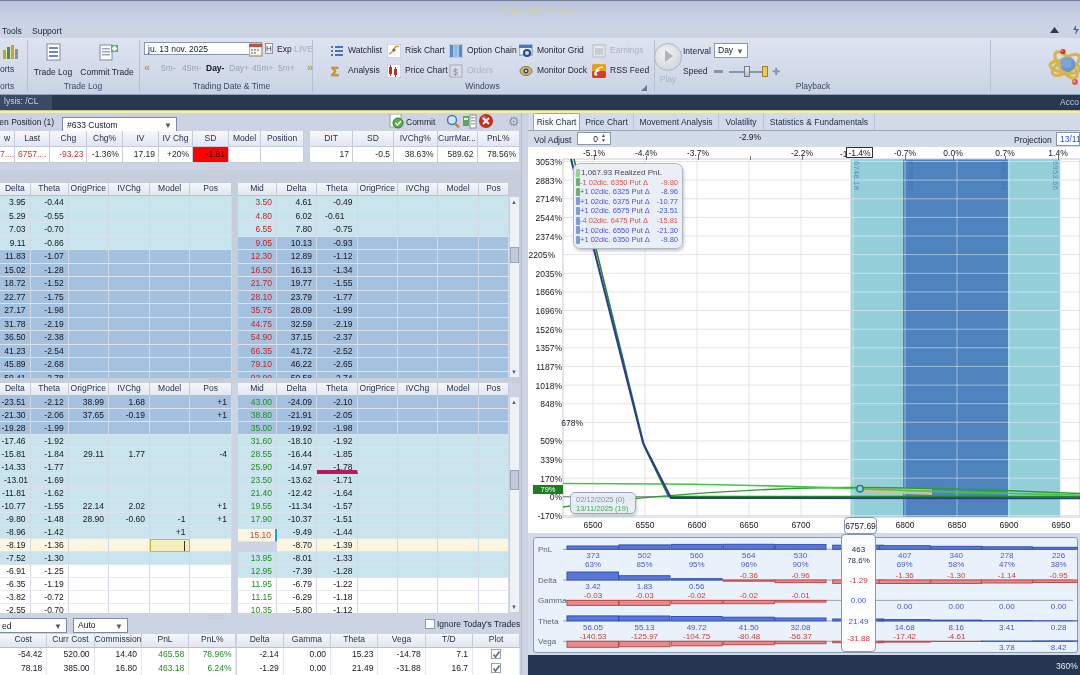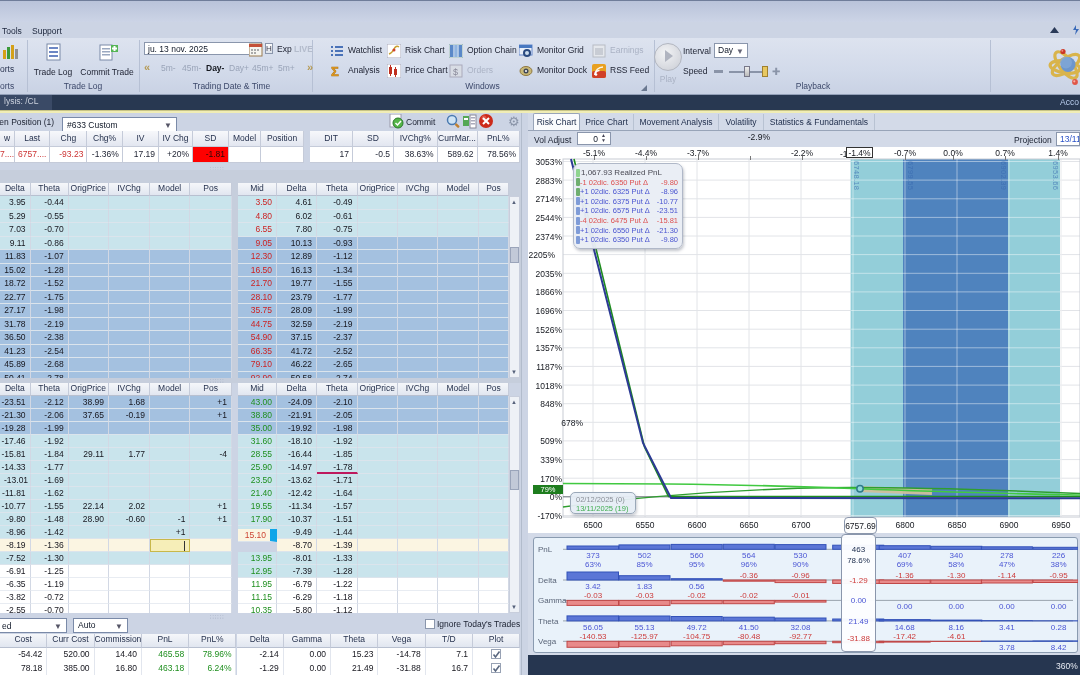--- a/index.html
+++ b/index.html
@@ -3,20 +3,21 @@
 *{margin:0;padding:0;box-sizing:border-box;}
 html,body{width:1080px;height:675px;overflow:hidden;}
 body{font-family:"Liberation Sans",sans-serif;font-size:8.5px;color:#1c2030;background:#ccd4e4;}
 #root{position:absolute;top:0;left:0;width:1080px;height:675px;overflow:hidden;}
 .abs{position:absolute;}
 .r{text-align:right;}
 .c{text-align:center;}
 </style></head><body>
 <div id="root">
 <div class="abs" style="left:0;top:0;width:1080px;height:22px;background:linear-gradient(#b9c3da,#ccd4e6);border-top:1px solid #6f7d9a;"></div>
+<div class="abs" style="left:0;top:0;width:1080px;height:14px;text-align:center;font-size:8.5px;color:#d8cd9d;overflow:hidden;"><span style="position:relative;top:5.5px;">OptionNET Explorer</span></div>
 <div class="abs" style="left:0;top:22px;width:1080px;height:16px;background:#ccd4e4;"></div>
 <div class="abs" style="left:2px;top:26px;color:#202a40;">Tools</div>
 <div class="abs" style="left:32px;top:26px;color:#202a40;">Support</div>
 <div class="abs" style="left:0;top:38px;width:1080px;height:57px;background:linear-gradient(#dde3ef,#d2daea 60%,#c9d2e4);border-bottom:1px solid #93a0b8;"></div>
 <div class="abs" style="left:27px;top:40px;width:1px;height:52px;background:#b6c0d4;"></div>
 <div class="abs" style="left:139px;top:40px;width:1px;height:52px;background:#b6c0d4;"></div>
 <div class="abs" style="left:312px;top:40px;width:1px;height:52px;background:#b6c0d4;"></div>
 <div class="abs" style="left:654px;top:40px;width:1px;height:52px;background:#b6c0d4;"></div>
 <div class="abs" style="left:990px;top:40px;width:1px;height:52px;background:#b6c0d4;"></div>
 <div class="abs" style="left:2px;top:44px;width:16px;height:16px;"><svg width="16" height="16">
@@ -332,21 +333,21 @@
     <div class="abs" style="left:479.0px;top:183px;width:30px;height:13px;background:linear-gradient(#f5f7fa,#e1e6f0);border-right:1px solid #c5cbd9;border-bottom:1px solid #b8c0d0;color:#26324e;text-align:center;padding-top:0px;overflow:hidden;">Pos</div>
 <div class="abs" style="left:238.0px;top:196.00px;width:39px;height:13.5px;background:#c9e4ec;border-right:1px solid #d2d8e4;border-bottom:1px solid #dbe4ec;text-align:right;padding:1px 4px 0 0;color:#cc2222;overflow:hidden;">3.50</div>
     <div class="abs" style="left:277.0px;top:196.00px;width:40px;height:13.5px;background:#c9e4ec;border-right:1px solid #d2d8e4;border-bottom:1px solid #dbe4ec;text-align:right;padding:1px 4px 0 0;color:#16161e;overflow:hidden;">4.61</div>
     <div class="abs" style="left:317.0px;top:196.00px;width:40.5px;height:13.5px;background:#c9e4ec;border-right:1px solid #d2d8e4;border-bottom:1px solid #dbe4ec;text-align:right;padding:1px 4px 0 0;color:#16161e;overflow:hidden;">-0.49</div>
     <div class="abs" style="left:357.5px;top:196.00px;width:40.5px;height:13.5px;background:#c9e4ec;border-right:1px solid #d2d8e4;border-bottom:1px solid #dbe4ec;text-align:right;padding:1px 4px 0 0;color:#16161e;overflow:hidden;"></div>
     <div class="abs" style="left:398.0px;top:196.00px;width:40px;height:13.5px;background:#c9e4ec;border-right:1px solid #d2d8e4;border-bottom:1px solid #dbe4ec;text-align:right;padding:1px 4px 0 0;color:#16161e;overflow:hidden;"></div>
     <div class="abs" style="left:438.0px;top:196.00px;width:41px;height:13.5px;background:#c9e4ec;border-right:1px solid #d2d8e4;border-bottom:1px solid #dbe4ec;text-align:right;padding:1px 4px 0 0;color:#16161e;overflow:hidden;"></div>
     <div class="abs" style="left:479.0px;top:196.00px;width:30px;height:13.5px;background:#c9e4ec;border-right:1px solid #d2d8e4;border-bottom:1px solid #dbe4ec;text-align:right;padding:1px 4px 0 0;color:#16161e;overflow:hidden;"></div>
     <div class="abs" style="left:238.0px;top:209.50px;width:39px;height:13.5px;background:#c9e4ec;border-right:1px solid #d2d8e4;border-bottom:1px solid #dbe4ec;text-align:right;padding:1px 4px 0 0;color:#cc2222;overflow:hidden;">4.80</div>
     <div class="abs" style="left:277.0px;top:209.50px;width:40px;height:13.5px;background:#c9e4ec;border-right:1px solid #d2d8e4;border-bottom:1px solid #dbe4ec;text-align:right;padding:1px 4px 0 0;color:#16161e;overflow:hidden;">6.02</div>
-    <div class="abs" style="left:317.0px;top:209.50px;width:40.5px;height:13.5px;background:#c9e4ec;border-right:1px solid #d2d8e4;border-bottom:1px solid #dbe4ec;text-align:right;padding:1px 4px 0 0;color:#16161e;overflow:hidden;">-0.61</div>
+    <div class="abs" style="left:317.0px;top:209.50px;width:40.5px;height:13.5px;background:#c9e4ec;border-right:1px solid #d2d8e4;border-bottom:1px solid #dbe4ec;text-align:center;padding:1px 4px 0 0;color:#16161e;overflow:hidden;">-0.61</div>
     <div class="abs" style="left:357.5px;top:209.50px;width:40.5px;height:13.5px;background:#c9e4ec;border-right:1px solid #d2d8e4;border-bottom:1px solid #dbe4ec;text-align:right;padding:1px 4px 0 0;color:#16161e;overflow:hidden;"></div>
     <div class="abs" style="left:398.0px;top:209.50px;width:40px;height:13.5px;background:#c9e4ec;border-right:1px solid #d2d8e4;border-bottom:1px solid #dbe4ec;text-align:right;padding:1px 4px 0 0;color:#16161e;overflow:hidden;"></div>
     <div class="abs" style="left:438.0px;top:209.50px;width:41px;height:13.5px;background:#c9e4ec;border-right:1px solid #d2d8e4;border-bottom:1px solid #dbe4ec;text-align:right;padding:1px 4px 0 0;color:#16161e;overflow:hidden;"></div>
     <div class="abs" style="left:479.0px;top:209.50px;width:30px;height:13.5px;background:#c9e4ec;border-right:1px solid #d2d8e4;border-bottom:1px solid #dbe4ec;text-align:right;padding:1px 4px 0 0;color:#16161e;overflow:hidden;"></div>
     <div class="abs" style="left:238.0px;top:223.00px;width:39px;height:13.5px;background:#c9e4ec;border-right:1px solid #d2d8e4;border-bottom:1px solid #dbe4ec;text-align:right;padding:1px 4px 0 0;color:#cc2222;overflow:hidden;">6.55</div>
     <div class="abs" style="left:277.0px;top:223.00px;width:40px;height:13.5px;background:#c9e4ec;border-right:1px solid #d2d8e4;border-bottom:1px solid #dbe4ec;text-align:right;padding:1px 4px 0 0;color:#16161e;overflow:hidden;">7.80</div>
     <div class="abs" style="left:317.0px;top:223.00px;width:40.5px;height:13.5px;background:#c9e4ec;border-right:1px solid #d2d8e4;border-bottom:1px solid #dbe4ec;text-align:right;padding:1px 4px 0 0;color:#16161e;overflow:hidden;">-0.75</div>
     <div class="abs" style="left:357.5px;top:223.00px;width:40.5px;height:13.5px;background:#c9e4ec;border-right:1px solid #d2d8e4;border-bottom:1px solid #dbe4ec;text-align:right;padding:1px 4px 0 0;color:#16161e;overflow:hidden;"></div>
     <div class="abs" style="left:398.0px;top:223.00px;width:40px;height:13.5px;background:#c9e4ec;border-right:1px solid #d2d8e4;border-bottom:1px solid #dbe4ec;text-align:right;padding:1px 4px 0 0;color:#16161e;overflow:hidden;"></div>
     <div class="abs" style="left:438.0px;top:223.00px;width:41px;height:13.5px;background:#c9e4ec;border-right:1px solid #d2d8e4;border-bottom:1px solid #dbe4ec;text-align:right;padding:1px 4px 0 0;color:#16161e;overflow:hidden;"></div>
@@ -581,21 +582,21 @@
     <div class="abs" style="left:479.0px;top:435.00px;width:30px;height:13.0px;background:#c9e4ec;border-right:1px solid #d2d8e4;border-bottom:1px solid #dbe4ec;text-align:right;padding:1px 4px 0 0;color:#16161e;overflow:hidden;"></div>
     <div class="abs" style="left:238.0px;top:448.00px;width:39px;height:13.0px;background:#c9e4ec;border-right:1px solid #d2d8e4;border-bottom:1px solid #dbe4ec;text-align:right;padding:1px 4px 0 0;color:#1f8f1f;overflow:hidden;">28.55</div>
     <div class="abs" style="left:277.0px;top:448.00px;width:40px;height:13.0px;background:#c9e4ec;border-right:1px solid #d2d8e4;border-bottom:1px solid #dbe4ec;text-align:right;padding:1px 4px 0 0;color:#16161e;overflow:hidden;">-16.44</div>
     <div class="abs" style="left:317.0px;top:448.00px;width:40.5px;height:13.0px;background:#c9e4ec;border-right:1px solid #d2d8e4;border-bottom:1px solid #dbe4ec;text-align:right;padding:1px 4px 0 0;color:#16161e;overflow:hidden;">-1.85</div>
     <div class="abs" style="left:357.5px;top:448.00px;width:40.5px;height:13.0px;background:#c9e4ec;border-right:1px solid #d2d8e4;border-bottom:1px solid #dbe4ec;text-align:right;padding:1px 4px 0 0;color:#16161e;overflow:hidden;"></div>
     <div class="abs" style="left:398.0px;top:448.00px;width:40px;height:13.0px;background:#c9e4ec;border-right:1px solid #d2d8e4;border-bottom:1px solid #dbe4ec;text-align:right;padding:1px 4px 0 0;color:#16161e;overflow:hidden;"></div>
     <div class="abs" style="left:438.0px;top:448.00px;width:41px;height:13.0px;background:#c9e4ec;border-right:1px solid #d2d8e4;border-bottom:1px solid #dbe4ec;text-align:right;padding:1px 4px 0 0;color:#16161e;overflow:hidden;"></div>
     <div class="abs" style="left:479.0px;top:448.00px;width:30px;height:13.0px;background:#c9e4ec;border-right:1px solid #d2d8e4;border-bottom:1px solid #dbe4ec;text-align:right;padding:1px 4px 0 0;color:#16161e;overflow:hidden;"></div>
     <div class="abs" style="left:238.0px;top:461.00px;width:39px;height:13.0px;background:#c9e4ec;border-right:1px solid #d2d8e4;border-bottom:1px solid #dbe4ec;text-align:right;padding:1px 4px 0 0;color:#1f8f1f;overflow:hidden;">25.90</div>
     <div class="abs" style="left:277.0px;top:461.00px;width:40px;height:13.0px;background:#c9e4ec;border-right:1px solid #d2d8e4;border-bottom:1px solid #dbe4ec;text-align:right;padding:1px 4px 0 0;color:#16161e;overflow:hidden;">-14.97</div>
-    <div class="abs" style="left:317.0px;top:461.00px;width:40.5px;height:13.0px;background:#c9e4ec;border-right:1px solid #d2d8e4;border-bottom:2px solid #be185d;text-align:right;padding:1px 4px 0 0;color:#16161e;overflow:hidden;">-1.78</div>
+    <div class="abs" style="left:317.0px;top:461.00px;width:40.5px;height:13.0px;background:#c9e4ec;border-right:1px solid #d2d8e4;border-bottom:4px solid #be185d;text-align:right;padding:1px 4px 0 0;color:#16161e;overflow:hidden;">-1.78</div>
     <div class="abs" style="left:357.5px;top:461.00px;width:40.5px;height:13.0px;background:#c9e4ec;border-right:1px solid #d2d8e4;border-bottom:1px solid #dbe4ec;text-align:right;padding:1px 4px 0 0;color:#16161e;overflow:hidden;"></div>
     <div class="abs" style="left:398.0px;top:461.00px;width:40px;height:13.0px;background:#c9e4ec;border-right:1px solid #d2d8e4;border-bottom:1px solid #dbe4ec;text-align:right;padding:1px 4px 0 0;color:#16161e;overflow:hidden;"></div>
     <div class="abs" style="left:438.0px;top:461.00px;width:41px;height:13.0px;background:#c9e4ec;border-right:1px solid #d2d8e4;border-bottom:1px solid #dbe4ec;text-align:right;padding:1px 4px 0 0;color:#16161e;overflow:hidden;"></div>
     <div class="abs" style="left:479.0px;top:461.00px;width:30px;height:13.0px;background:#c9e4ec;border-right:1px solid #d2d8e4;border-bottom:1px solid #dbe4ec;text-align:right;padding:1px 4px 0 0;color:#16161e;overflow:hidden;"></div>
     <div class="abs" style="left:238.0px;top:474.00px;width:39px;height:13.0px;background:#c9e4ec;border-right:1px solid #d2d8e4;border-bottom:1px solid #dbe4ec;text-align:right;padding:1px 4px 0 0;color:#1f8f1f;overflow:hidden;">23.50</div>
     <div class="abs" style="left:277.0px;top:474.00px;width:40px;height:13.0px;background:#c9e4ec;border-right:1px solid #d2d8e4;border-bottom:1px solid #dbe4ec;text-align:right;padding:1px 4px 0 0;color:#16161e;overflow:hidden;">-13.62</div>
     <div class="abs" style="left:317.0px;top:474.00px;width:40.5px;height:13.0px;background:#c9e4ec;border-right:1px solid #d2d8e4;border-bottom:1px solid #dbe4ec;text-align:right;padding:1px 4px 0 0;color:#16161e;overflow:hidden;">-1.71</div>
     <div class="abs" style="left:357.5px;top:474.00px;width:40.5px;height:13.0px;background:#c9e4ec;border-right:1px solid #d2d8e4;border-bottom:1px solid #dbe4ec;text-align:right;padding:1px 4px 0 0;color:#16161e;overflow:hidden;"></div>
     <div class="abs" style="left:398.0px;top:474.00px;width:40px;height:13.0px;background:#c9e4ec;border-right:1px solid #d2d8e4;border-bottom:1px solid #dbe4ec;text-align:right;padding:1px 4px 0 0;color:#16161e;overflow:hidden;"></div>
     <div class="abs" style="left:438.0px;top:474.00px;width:41px;height:13.0px;background:#c9e4ec;border-right:1px solid #d2d8e4;border-bottom:1px solid #dbe4ec;text-align:right;padding:1px 4px 0 0;color:#16161e;overflow:hidden;"></div>
@@ -621,21 +622,21 @@
     <div class="abs" style="left:398.0px;top:513.00px;width:40px;height:13.0px;background:#c9e4ec;border-right:1px solid #d2d8e4;border-bottom:1px solid #dbe4ec;text-align:right;padding:1px 4px 0 0;color:#16161e;overflow:hidden;"></div>
     <div class="abs" style="left:438.0px;top:513.00px;width:41px;height:13.0px;background:#c9e4ec;border-right:1px solid #d2d8e4;border-bottom:1px solid #dbe4ec;text-align:right;padding:1px 4px 0 0;color:#16161e;overflow:hidden;"></div>
     <div class="abs" style="left:479.0px;top:513.00px;width:30px;height:13.0px;background:#c9e4ec;border-right:1px solid #d2d8e4;border-bottom:1px solid #dbe4ec;text-align:right;padding:1px 4px 0 0;color:#16161e;overflow:hidden;"></div>
     <div class="abs" style="left:238.0px;top:526.00px;width:39px;height:13.0px;background:#c9e4ec;border-right:1px solid #d2d8e4;border-bottom:1px solid #dbe4ec;text-align:right;padding:1px 4px 0 0;color:#1f8f1f;overflow:hidden;">16.40</div>
     <div class="abs" style="left:277.0px;top:526.00px;width:40px;height:13.0px;background:#c9e4ec;border-right:1px solid #d2d8e4;border-bottom:1px solid #dbe4ec;text-align:right;padding:1px 4px 0 0;color:#16161e;overflow:hidden;">-9.49</div>
     <div class="abs" style="left:317.0px;top:526.00px;width:40.5px;height:13.0px;background:#c9e4ec;border-right:1px solid #d2d8e4;border-bottom:1px solid #dbe4ec;text-align:right;padding:1px 4px 0 0;color:#16161e;overflow:hidden;">-1.44</div>
     <div class="abs" style="left:357.5px;top:526.00px;width:40.5px;height:13.0px;background:#c9e4ec;border-right:1px solid #d2d8e4;border-bottom:1px solid #dbe4ec;text-align:right;padding:1px 4px 0 0;color:#16161e;overflow:hidden;"></div>
     <div class="abs" style="left:398.0px;top:526.00px;width:40px;height:13.0px;background:#c9e4ec;border-right:1px solid #d2d8e4;border-bottom:1px solid #dbe4ec;text-align:right;padding:1px 4px 0 0;color:#16161e;overflow:hidden;"></div>
     <div class="abs" style="left:438.0px;top:526.00px;width:41px;height:13.0px;background:#c9e4ec;border-right:1px solid #d2d8e4;border-bottom:1px solid #dbe4ec;text-align:right;padding:1px 4px 0 0;color:#16161e;overflow:hidden;"></div>
     <div class="abs" style="left:479.0px;top:526.00px;width:30px;height:13.0px;background:#c9e4ec;border-right:1px solid #d2d8e4;border-bottom:1px solid #dbe4ec;text-align:right;padding:1px 4px 0 0;color:#16161e;overflow:hidden;"></div>
-    <div class="abs" style="left:238.0px;top:529px;width:39px;height:13.0px;background:#fbf5e2;border-right:7px solid #0ea5e9;border-bottom:1px solid #dbe4ec;text-align:right;padding:1px 4px 0 0;color:#cc4433;overflow:hidden;">15.10</div>
+    <div class="abs" style="left:238.0px;top:529px;width:39px;height:13.0px;background:#fbf5e2;border-right:2px solid #0ea5e9;border-bottom:1px solid #dbe4ec;text-align:right;padding:1px 4px 0 0;color:#cc4433;overflow:hidden;">15.10</div>
     <div class="abs" style="left:277.0px;top:539.00px;width:40px;height:13.0px;background:#fbf5e2;border-right:1px solid #d2d8e4;border-bottom:1px solid #dbe4ec;text-align:right;padding:1px 4px 0 0;color:#16161e;overflow:hidden;">-8.70</div>
     <div class="abs" style="left:317.0px;top:539.00px;width:40.5px;height:13.0px;background:#fbf5e2;border-right:1px solid #d2d8e4;border-bottom:1px solid #dbe4ec;text-align:right;padding:1px 4px 0 0;color:#16161e;overflow:hidden;">-1.39</div>
     <div class="abs" style="left:357.5px;top:539.00px;width:40.5px;height:13.0px;background:#fbf5e2;border-right:1px solid #d2d8e4;border-bottom:1px solid #dbe4ec;text-align:right;padding:1px 4px 0 0;color:#16161e;overflow:hidden;"></div>
     <div class="abs" style="left:398.0px;top:539.00px;width:40px;height:13.0px;background:#fbf5e2;border-right:1px solid #d2d8e4;border-bottom:1px solid #dbe4ec;text-align:right;padding:1px 4px 0 0;color:#16161e;overflow:hidden;"></div>
     <div class="abs" style="left:438.0px;top:539.00px;width:41px;height:13.0px;background:#fbf5e2;border-right:1px solid #d2d8e4;border-bottom:1px solid #dbe4ec;text-align:right;padding:1px 4px 0 0;color:#16161e;overflow:hidden;"></div>
     <div class="abs" style="left:479.0px;top:539.00px;width:30px;height:13.0px;background:#fbf5e2;border-right:1px solid #d2d8e4;border-bottom:1px solid #dbe4ec;text-align:right;padding:1px 4px 0 0;color:#16161e;overflow:hidden;"></div>
     <div class="abs" style="left:238.0px;top:552.00px;width:39px;height:13.0px;background:#c9e4ec;border-right:1px solid #d2d8e4;border-bottom:1px solid #dbe4ec;text-align:right;padding:1px 4px 0 0;color:#1f8f1f;overflow:hidden;">13.95</div>
     <div class="abs" style="left:277.0px;top:552.00px;width:40px;height:13.0px;background:#c9e4ec;border-right:1px solid #d2d8e4;border-bottom:1px solid #dbe4ec;text-align:right;padding:1px 4px 0 0;color:#16161e;overflow:hidden;">-8.01</div>
     <div class="abs" style="left:317.0px;top:552.00px;width:40.5px;height:13.0px;background:#c9e4ec;border-right:1px solid #d2d8e4;border-bottom:1px solid #dbe4ec;text-align:right;padding:1px 4px 0 0;color:#16161e;overflow:hidden;">-1.33</div>
     <div class="abs" style="left:357.5px;top:552.00px;width:40.5px;height:13.0px;background:#c9e4ec;border-right:1px solid #d2d8e4;border-bottom:1px solid #dbe4ec;text-align:right;padding:1px 4px 0 0;color:#16161e;overflow:hidden;"></div>
@@ -804,21 +805,21 @@
       <line x1="330" y1="342" x2="404" y2="345" stroke="#cfc09b" stroke-width="6" opacity="0.95"></line>
       <path d="M35 360 C 100 351, 180 344.5, 270 341.2 C 360 338.8, 470 343, 552 346.5" fill="none" stroke="#2f9e2f" stroke-width="1.4"></path>
       <path d="M35 336.5 C 120 336.5, 240 338, 332 341.8 C 420 345.5, 500 347, 552 348" fill="none" stroke="#41c941" stroke-width="1.6"></path>
       <path d="M46 12 L116.5 300 L140.5 349.5 L552 349.5" fill="none" stroke="#1e8c1e" stroke-width="1.6"></path>
       <path d="M43 12 L115 296 L143 351 L552 351.3" fill="none" stroke="#2c3a94" stroke-width="2"></path>
       <circle cx="332" cy="341.8" r="3.2" fill="#8ed8d8" stroke="#2e7b8b" stroke-width="1.5"></circle>
     </svg>
 <div class="abs c" style="left:574px;top:148px;width:40px;color:#15181f;">-5.1%</div>
 <div class="abs c" style="left:626px;top:148px;width:40px;color:#15181f;">-4.4%</div>
 <div class="abs c" style="left:678px;top:148px;width:40px;color:#15181f;">-3.7%</div>
-<div class="abs c" style="left:730px;top:132px;width:40px;color:#15181f;text-align:right;">-2.9%</div>
+<div class="abs c" style="left:730px;top:132px;width:40px;color:#15181f;">-2.9%</div>
 <div class="abs c" style="left:782px;top:148px;width:40px;color:#15181f;">-2.2%</div>
 <div class="abs c" style="left:885px;top:148px;width:40px;color:#15181f;">-0.7%</div>
 <div class="abs c" style="left:933px;top:148px;width:40px;color:#15181f;">0.0%</div>
 <div class="abs c" style="left:985px;top:148px;width:40px;color:#15181f;">0.7%</div>
 <div class="abs c" style="left:1038px;top:148px;width:40px;color:#15181f;">1.4%</div>
 <div class="abs" style="left:840px;top:149px;color:#15181f;">-1</div>
 <div class="abs" style="left:594px;top:156px;width:1px;height:4px;background:#777;"></div>
 <div class="abs" style="left:646px;top:156px;width:1px;height:4px;background:#777;"></div>
 <div class="abs" style="left:698px;top:156px;width:1px;height:4px;background:#777;"></div>
 <div class="abs" style="left:750px;top:156px;width:1px;height:4px;background:#777;"></div>
@@ -981,21 +982,21 @@
 <div class="abs c" style="left:724.8px;top:622.9px;width:48px;color:#4a55d4;font-size:8px;">41.50</div>
 <div class="abs c" style="left:776.5px;top:622.9px;width:48px;color:#4a55d4;font-size:8px;">32.08</div>
 <div class="abs c" style="left:880.7px;top:622.9px;width:48px;color:#4a55d4;font-size:8px;">14.68</div>
 <div class="abs c" style="left:932.3px;top:622.9px;width:48px;color:#4a55d4;font-size:8px;">8.16</div>
 <div class="abs c" style="left:982.9px;top:622.9px;width:48px;color:#4a55d4;font-size:8px;">3.41</div>
 <div class="abs c" style="left:1034.6px;top:622.9px;width:48px;color:#4a55d4;font-size:8px;">0.28</div>
 <div class="abs c" style="left:569.0px;top:631.8px;width:48px;color:#cc3a3a;font-size:8px;">-140.53</div>
 <div class="abs c" style="left:620.5px;top:631.8px;width:48px;color:#cc3a3a;font-size:8px;">-125.97</div>
 <div class="abs c" style="left:672.7px;top:631.8px;width:48px;color:#cc3a3a;font-size:8px;">-104.75</div>
 <div class="abs c" style="left:724.8px;top:631.8px;width:48px;color:#cc3a3a;font-size:8px;">-80.48</div>
-<div class="abs c" style="left:776.5px;top:631.8px;width:48px;color:#cc3a3a;font-size:8px;">-92.77</div>
+<div class="abs c" style="left:776.5px;top:631.8px;width:48px;color:#cc3a3a;font-size:8px;">-56.37</div>
 <div class="abs c" style="left:880.7px;top:631.8px;width:48px;color:#cc3a3a;font-size:8px;">-17.42</div>
 <div class="abs c" style="left:932.3px;top:631.8px;width:48px;color:#cc3a3a;font-size:8px;">-4.61</div>
 <div class="abs c" style="left:982.9px;top:643.3px;width:48px;color:#4a55d4;font-size:8px;">3.78</div>
 <div class="abs c" style="left:1034.6px;top:643.3px;width:48px;color:#4a55d4;font-size:8px;">8.42</div>
 <div class="abs" style="left:841px;top:534px;width:35px;height:118px;background:rgba(252,253,255,0.97);border:1px solid #8a96ac;border-radius:4px;"></div>
 <div class="abs c" style="left:841px;top:545px;width:35px;color:#1a2a4a;font-size:8px;">463</div>
 <div class="abs c" style="left:841px;top:556px;width:35px;color:#1a2a4a;font-size:8px;">78.6%</div>
 <div class="abs c" style="left:841px;top:575.5px;width:35px;color:#cc3a3a;font-size:8px;">-1.29</div>
 <div class="abs c" style="left:841px;top:596px;width:35px;color:#4a55d4;font-size:8px;">0.00</div>
 <div class="abs c" style="left:841px;top:616.5px;width:35px;color:#4a55d4;font-size:8px;">21.49</div>

